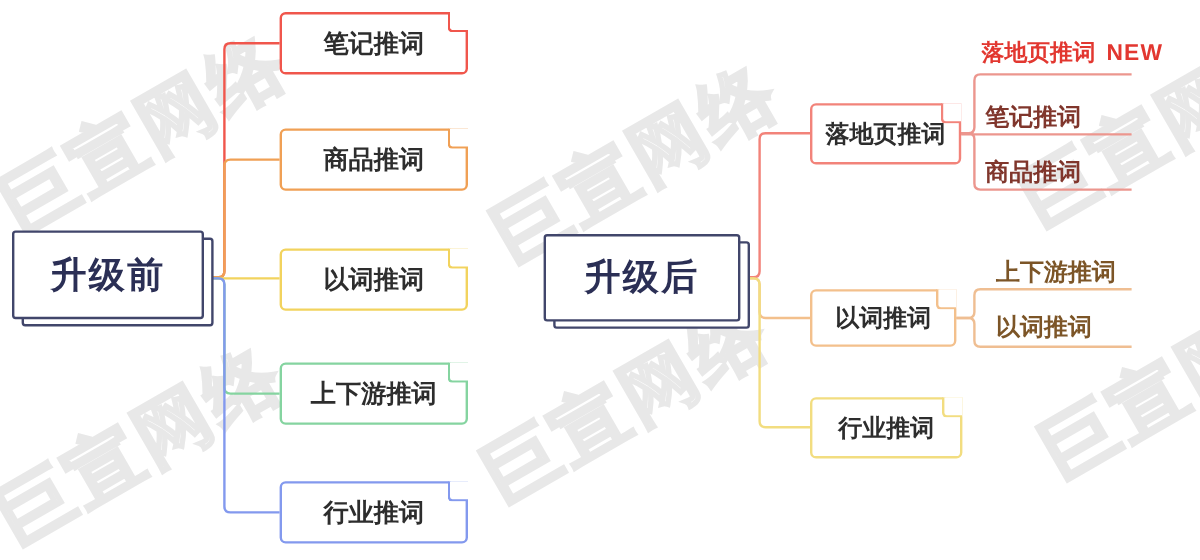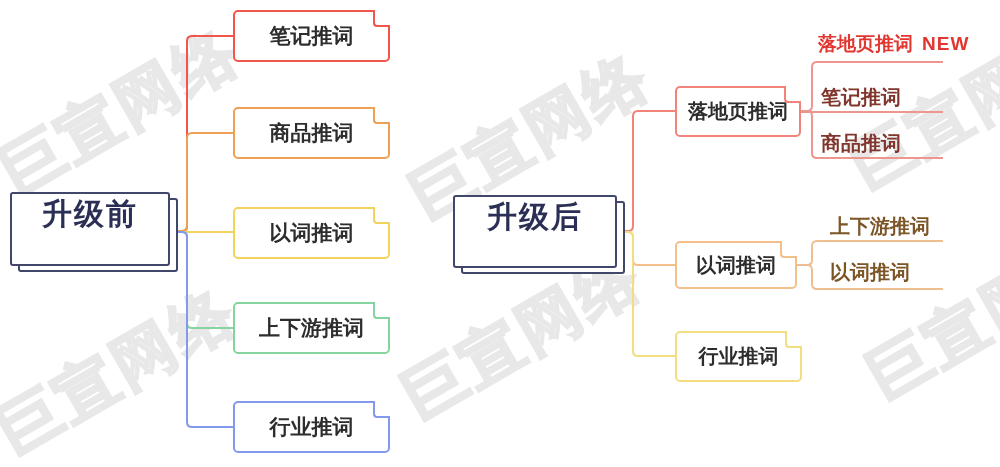--- a/index.html
+++ b/index.html
@@ -27,21 +27,21 @@
     position:absolute;top:-2px;right:-2px;width:15px;height:15px;background:#fff;
     border-left:2px solid var(--c,#333);border-bottom:2px solid var(--c,#333);
     border-bottom-left-radius:4px;
   }
   
   .root,.root-shadow{
     position:absolute;box-sizing:border-box;background:#fff;
     border:2.5px solid var(--navy,#41466b);border-radius:3px;
   }
   .root{
-    display:flex;align-items:flex-start;justify-content:center;
+    display:flex;align-items:center;justify-content:center;
     font-size:30px;font-weight:700;color:var(--root_text,#2b2f55);z-index:3;
     letter-spacing:2px;
   }
   .root-shadow{z-index:2;}
   
   .leaf{
     position:absolute;z-index:2;font-size:20px;font-weight:700;white-space:nowrap;
   }
   .leaf-maroon{color:var(--maroon,#80362c);}
   .leaf-brown{color:var(--brown,#7c5527);}

